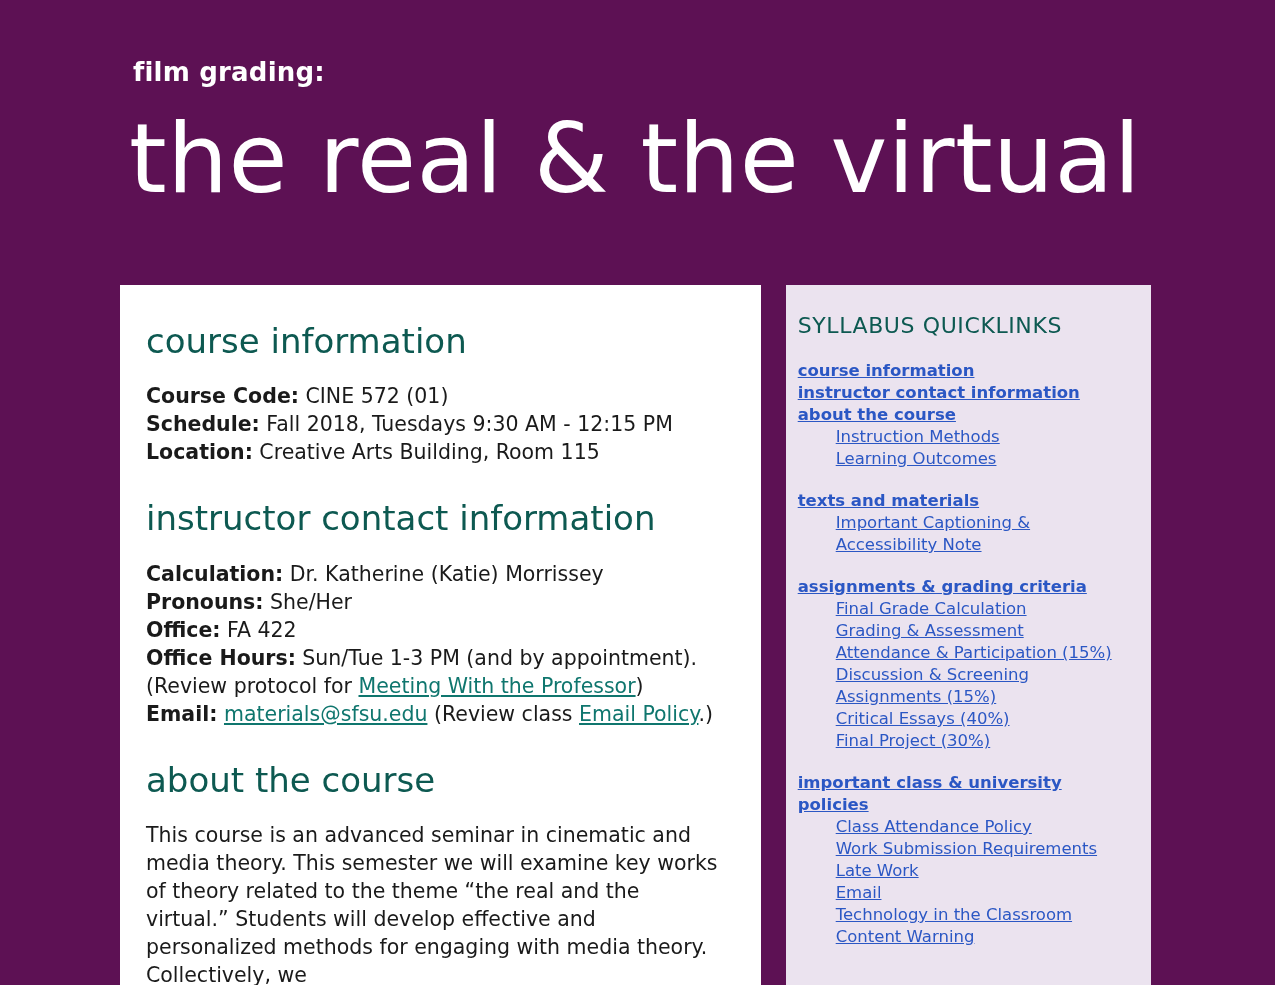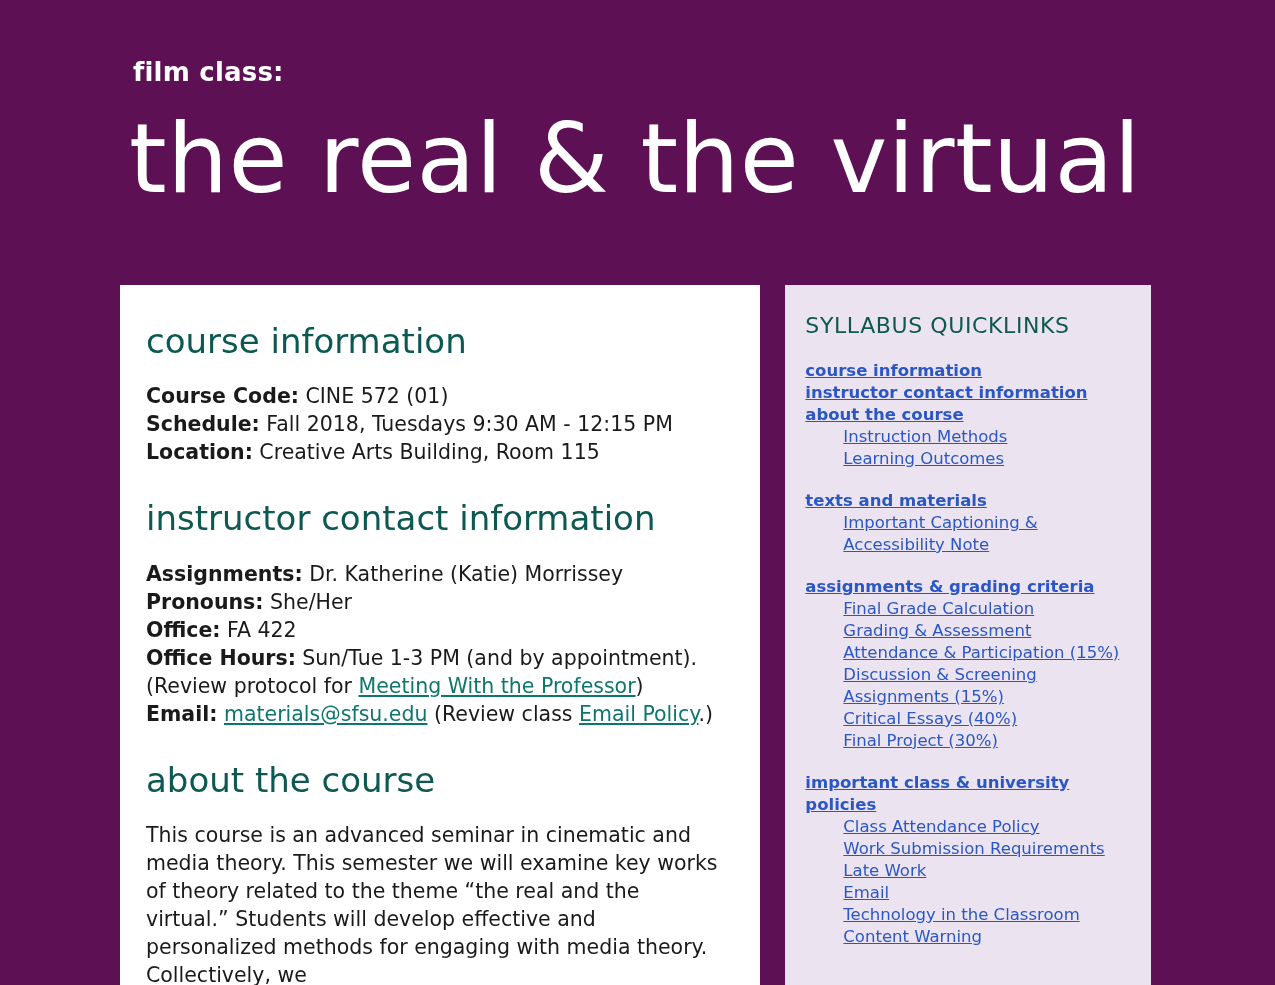--- a/index.html
+++ b/index.html
@@ -53,21 +53,21 @@
     width: 683px;
     background: #ffffff;
     box-sizing: border-box;
     padding: 30px 40px 0 26px;
     overflow: hidden;
   }
   .side-col {
     width: 390px;
     background: #ebe3ef;
     box-sizing: border-box;
-    padding: 24px 18px 0 20px;
+    padding: 24px 18px 0 12px;
     overflow: hidden;
   }
   
   h2.section-heading {
     color: #0d5951;
     font-size: 34px;
     font-weight: 400;
     margin: 8px 0 22px 0;
     line-height: 1.1;
   }
@@ -124,40 +124,40 @@
     margin: 0;
     padding: 0;
   }
 </style>
 </head>
 <body>
 
 <div class="page">
 
   <div class="header">
-    <p class="eyebrow">film class:</p>
+    <p class="eyebrow">film grading:</p>
     <h1 class="bigtitle">the real &amp; the virtual</h1>
   </div>
 
   <div class="columns">
 
     <div class="main-col">
 
       <h2 class="section-heading">course information</h2>
 
       <p class="info-block">
         <b>Course Code:</b><span> CINE 572 (01)</span><br>
         <b>Schedule:</b><span> Fall 2018, Tuesdays 9:30 AM - 12:15 PM</span><br>
         <b>Location:</b><span> Creative Arts Building, Room 115</span>
       </p>
 
       <h2 class="section-heading tight">instructor contact information</h2>
 
       <p class="info-block">
-        <b>Assignments:</b><span> Dr. Katherine (Katie) Morrissey</span><br>
+        <b>Calculation:</b><span> Dr. Katherine (Katie) Morrissey</span><br>
         <b>Pronouns:</b><span> She/Her</span><br>
         <b>Office:</b><span> FA 422</span><br>
         <b>Office Hours:</b><span> Sun/Tue 1-3 PM (and by appointment).</span><br>
         <span>(Review protocol for </span><a class="link" href="#">Meeting With the Professor</a><span>)</span><br>
         <b>Email:</b> <a class="link" href="#">materials@sfsu.edu</a><span> (Review class </span><a class="link" href="#">Email Policy</a><span>.)</span>
       </p>
 
       <h2 class="section-heading tight">about the course</h2>
 
       <p class="para">This course is an advanced seminar in cinematic and media theory. This semester we will examine key works of theory related to the theme “the real and the virtual.” Students will develop effective and personalized methods for engaging with media theory. Collectively, we</p>

